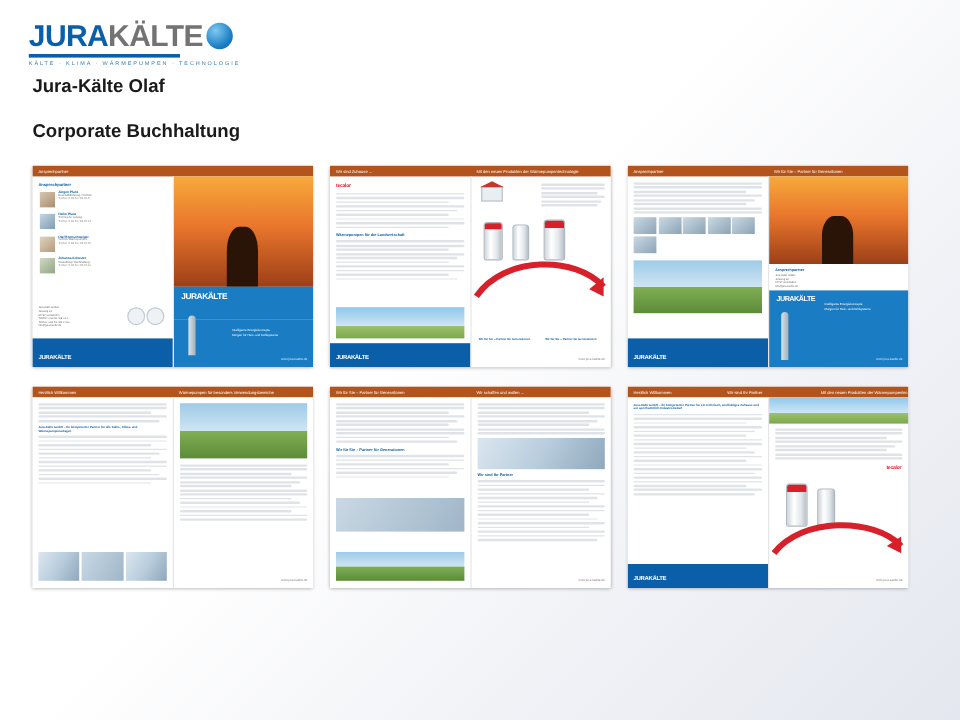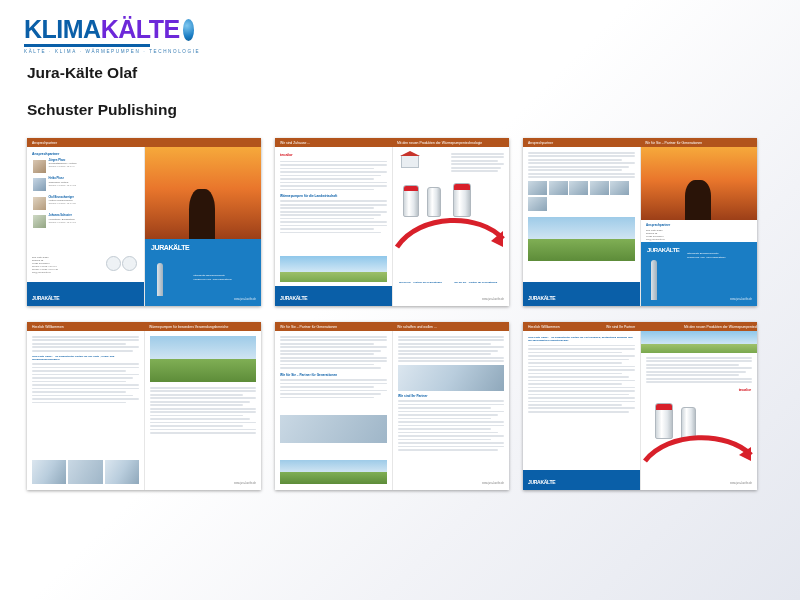--- a/index.html
+++ b/index.html
@@ -24,21 +24,21 @@
   }
   .logo-main {
     display: flex;
     align-items: baseline;
     font-weight: bold;
     font-size: 25px;
     letter-spacing: -0.5px;
     line-height: 1;
   }
   .logo-jura { color: #0a5fa8; }
-  .logo-kaelte { color: #6d28d9; }
+  .logo-kaelte { color: #737373; }
   .logo-globe {
     width: 22px;
     height: 22px;
     border-radius: 50%;
     background: radial-gradient(circle at 35% 30%, #7fc8f0, #1a7dc4 65%, #0d5c96);
     margin-left: 3px;
     position: relative;
     top: 3px;
     display: inline-block;
   }
@@ -268,30 +268,30 @@
     color: #0a5fa8;
     font-weight: bold;
     margin-bottom: 2px;
   }
 </style>
 </head>
 <body>
 
 <div class="logo-block">
   <div class="logo-main">
-    <span class="logo-jura">KLIMA</span>
+    <span class="logo-jura">JURA</span>
       <span class="logo-kaelte">KÄLTE</span>
     <span class="logo-globe"></span>
   </div>
   <div class="logo-rule"></div>
   <div class="logo-sub">KÄLTE · KLIMA · WÄRMEPUMPEN · TECHNOLOGIE</div>
 </div>
 
 <div class="title-1">Jura-Kälte Olaf</div>
-<div class="title-2">Schuster Publishing</div>
+<div class="title-2">Corporate Buchhaltung</div>
 
 <div class="sheets">
 
   <div class="row">
 
     <div class="sheet">
       <div class="topbar">
         <div class="tb-left">Ansprechpartner</div>
         <div class="tb-right"></div>
       </div>

